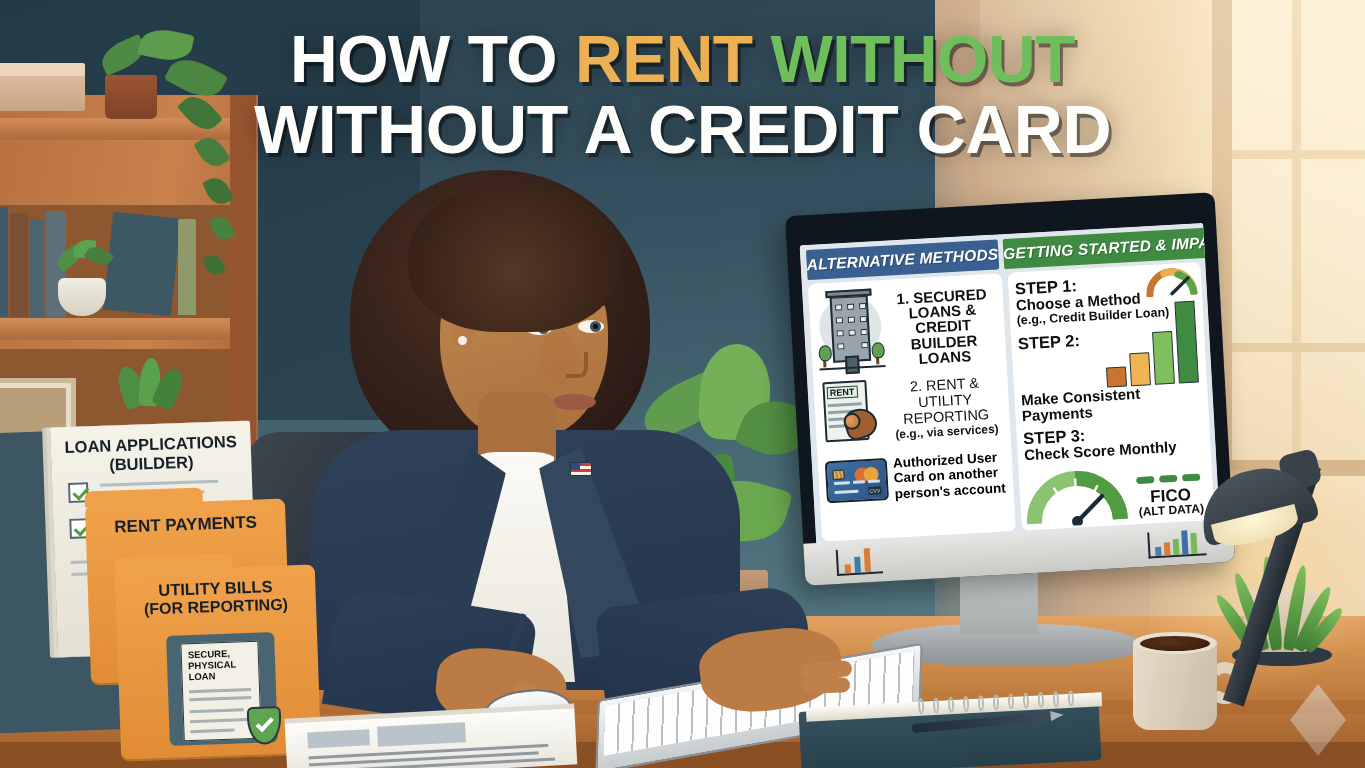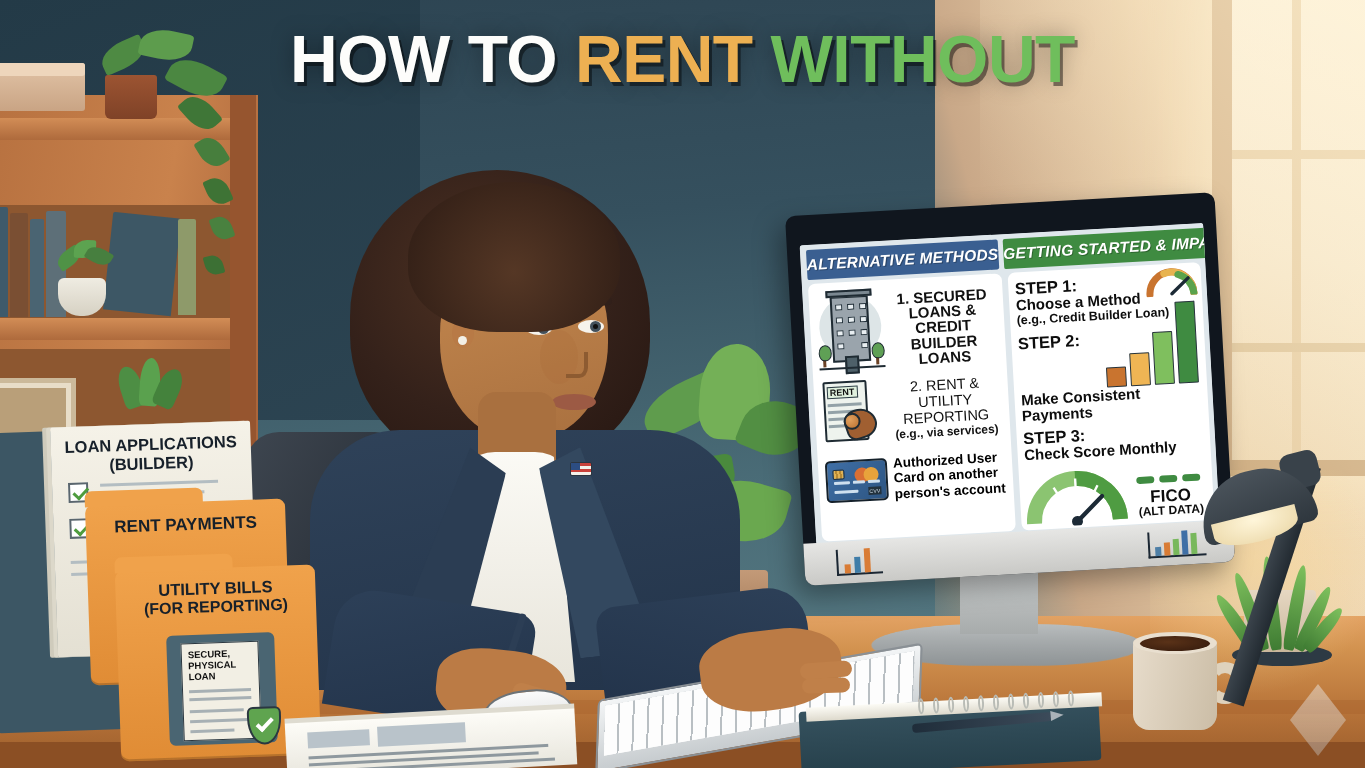--- a/index.html
+++ b/index.html
@@ -629,15 +629,16 @@
 
   <div class="lamp-arm"></div>
   <div class="lamp-joint"></div>
   <div class="lamp-shade"></div>
   <div class="lamp-inner"></div>
 
   <div class="watermark"></div>
 
   <div class="title">
     <span class="t-white">HOW TO </span><span class="t-gold">RENT</span><span class="t-white"> </span><span class="t-green">WITHOUT</span>
+    <span class="title-l2 t-white">WITHOUT A CREDIT CARD</span>
   </div>
 
 </div>
 
 </body></html>

